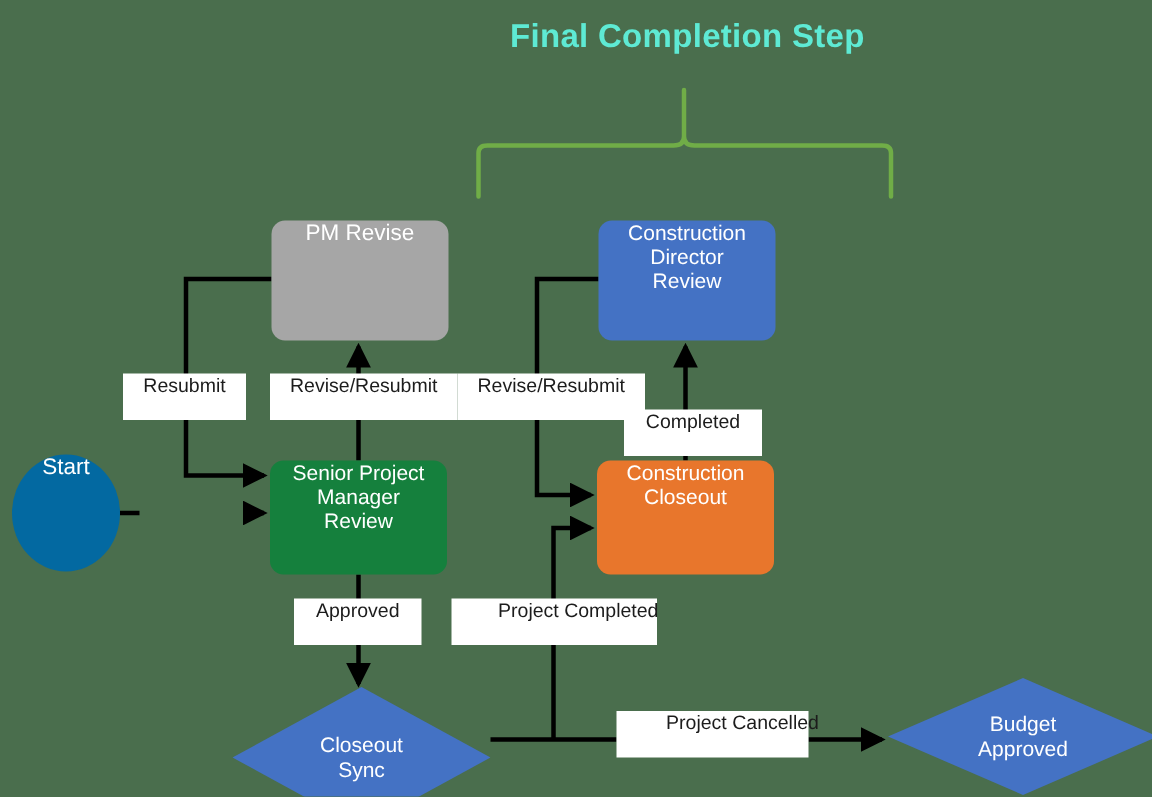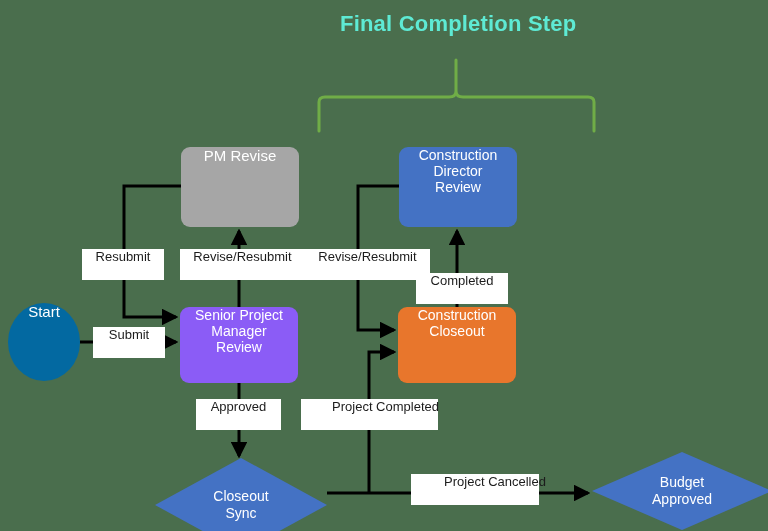--- a/index.html
+++ b/index.html
@@ -37,21 +37,21 @@
     color: #ffffff;
     box-sizing: border-box;
     line-height: 1.16;
     white-space: pre-line;
   }
   .node.rect {
     border-radius: 9px;
   }
   .node.gray   { background: #a6a6a6; }
   .node.blue   { background: #4472c4; }
-  .node.amber  { background: #8b5cf6; }
+  .node.amber  { background: #15803d; }
   .node.orange { background: #e8762c; }
   .node.circle {
     background: #0369a1;
     border-radius: 50%;
   }
   .label {
     position: absolute;
     background: #ffffff;
     color: #1c1c1c;
     display: flex;
@@ -174,23 +174,20 @@
   </div>
 
   <div class="label" style="left:305px; top:249px; width:125px; height:31px; font-size:13px;">
     <span>Revise/Resubmit</span>
   </div>
 
   <div class="label" style="left:416px; top:249px; width:92px; height:31px; font-size:13px;margin-top:24px;">
     <span>Completed</span>
   </div>
 
-  <div class="label" style="left:93px; top:327px; width:72px; height:31px; font-size:13px;">
-    <span>Submit</span>
-  </div>
 
   <div class="label" style="left:196px; top:399px; width:85px; height:31px; font-size:13px;">
     <span>Approved</span>
   </div>
 
   <div class="label" style="left:301px; top:399px; width:137px; height:31px; font-size:13px;padding-left:32px;">
     <span>Project Completed</span>
   </div>
 
   <div class="label" style="left:411px; top:474px; width:128px; height:31px; font-size:13px;padding-left:40px;">

